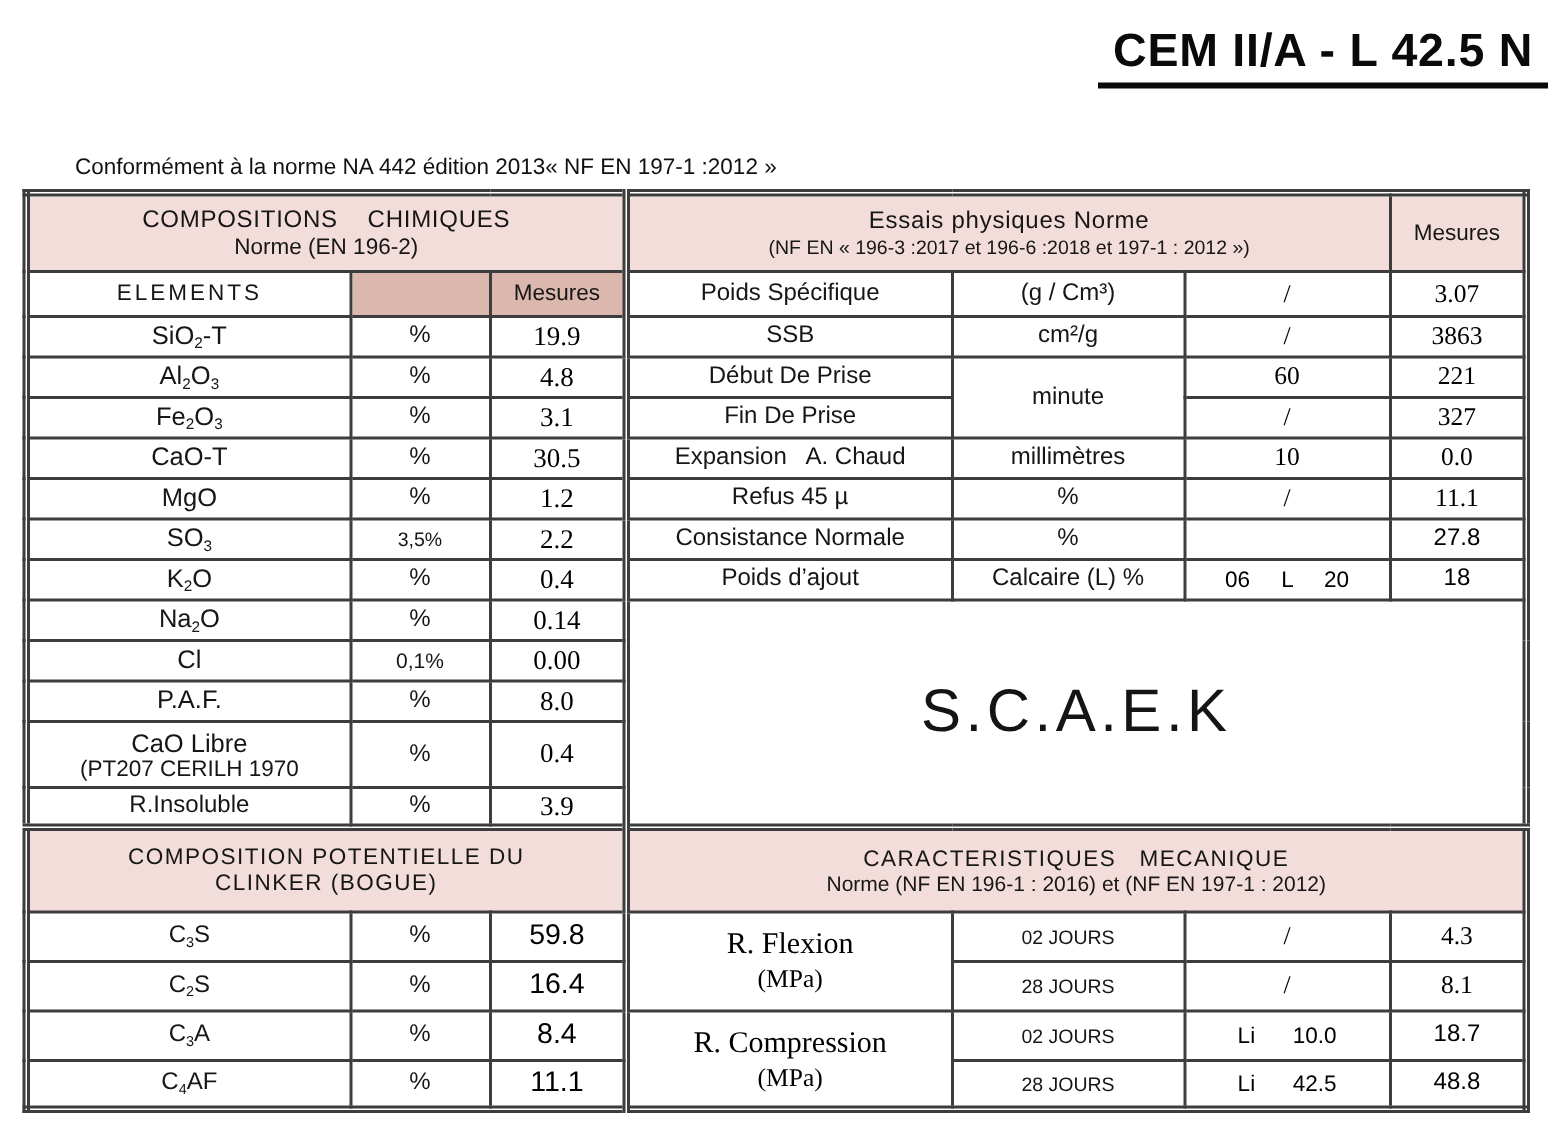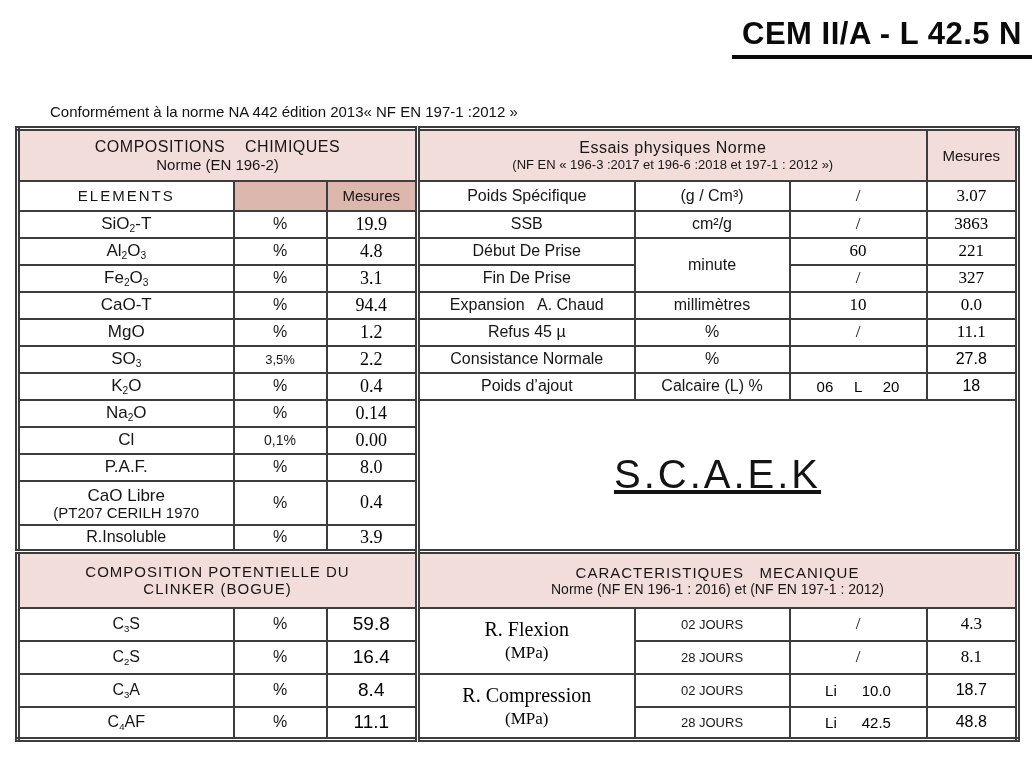--- a/index.html
+++ b/index.html
@@ -42,21 +42,21 @@
   .val{font-family:"Liberation Serif",serif;font-size:18px;color:#000;}
 
   .plbl{font-size:16px;}
   .punit{font-size:16px;}
   .serifv{font-family:"Liberation Serif",serif;font-size:17px;color:#000;}
   .sansv{font-family:"Liberation Sans",sans-serif;font-size:15px;color:#000;}
 
   .note{font-size:15px;line-height:1.05;}
   .lbl-2line{line-height:1.15;padding-top:2px;}
 
-  .brand{font-size:40px;letter-spacing:3px;color:#141414;text-decoration:underline;}
+  .brand{font-size:40px;letter-spacing:3px;color:#141414;}
 
   .cl-val{font-size:19px;color:#000;}
   .mech-lbl{font-family:"Liberation Serif",serif;font-size:20px;line-height:1.3;color:#000;}
   .mech-lbl .l2{font-size:17px;}
   .age{font-size:13px;}
   .pre{white-space:pre;}
   .subs{font-size:.6em;position:relative;top:2.5px;}
 </style>
 </head>
 <body>
@@ -127,21 +127,21 @@
     <td class="unit">%</td>
     <td class="val">3.1</td>
     <td class="plbl sec-left">Fin De Prise</td>
     <td class="serifv">/</td>
     <td class="serifv">327</td>
   </tr>
 
   <tr style="height:27px">
     <td class="lbl"><span>CaO-T</span></td>
     <td class="unit">%</td>
-    <td class="val">94.4</td>
+    <td class="val">30.5</td>
     <td class="plbl sec-left pre">Expansion   A. Chaud</td>
     <td class="punit">millimètres</td>
     <td class="serifv">10</td>
     <td class="serifv">0.0</td>
   </tr>
 
   <tr style="height:27px">
     <td class="lbl"><span>MgO</span></td>
     <td class="unit">%</td>
     <td class="val">1.2</td>

